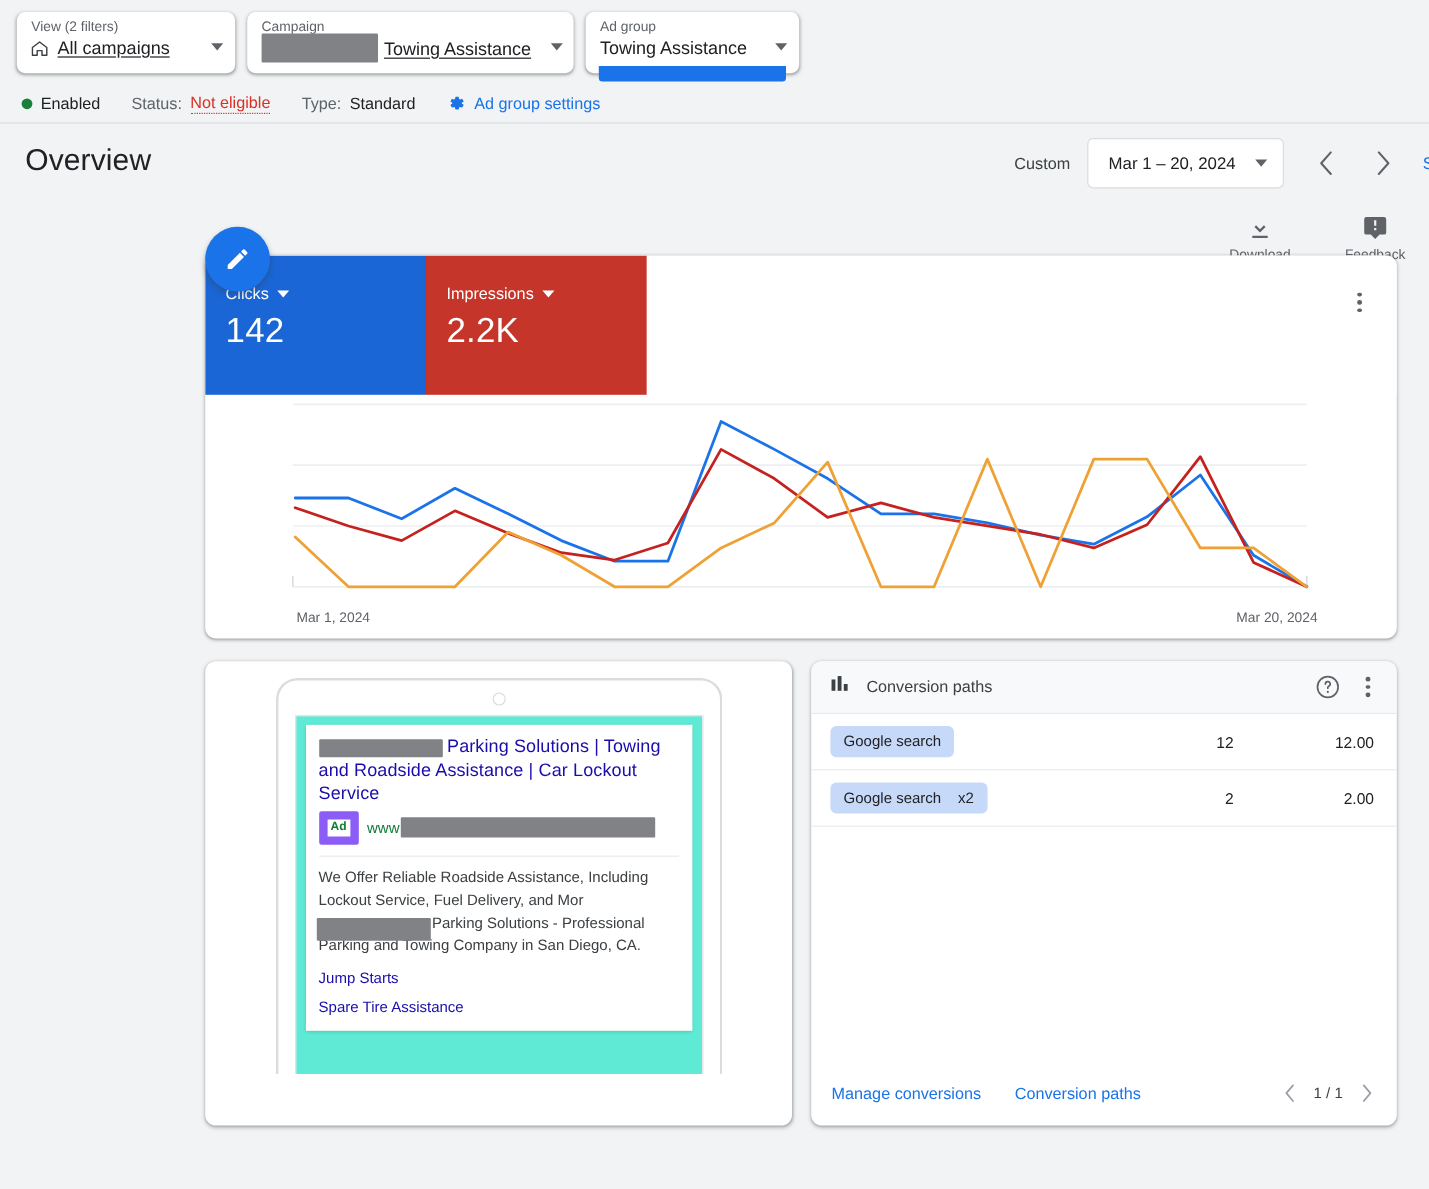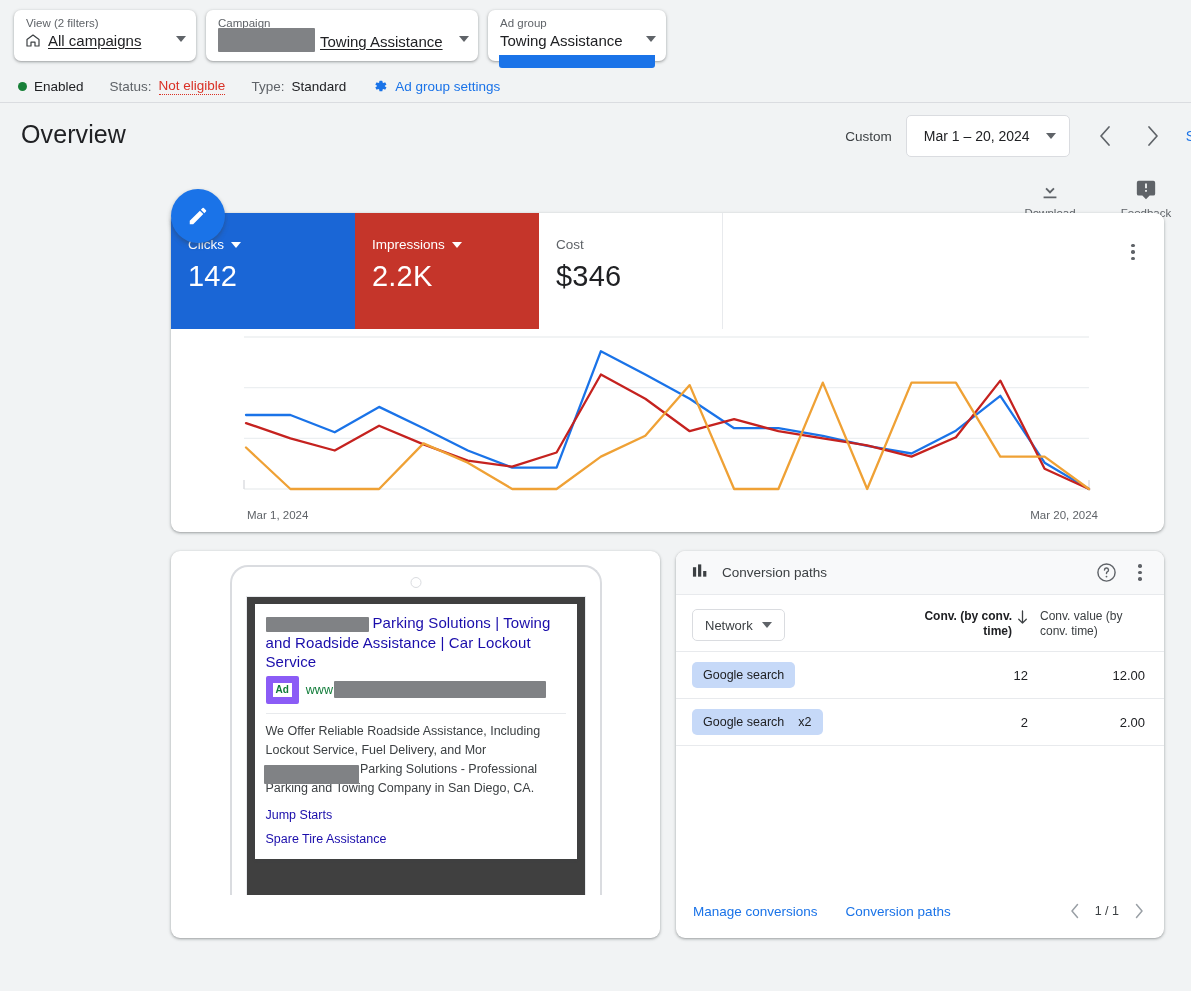--- a/index.html
+++ b/index.html
@@ -214,21 +214,21 @@
     background:#fff;
   }
   .phone-cam {
     width:11px;height:11px;border-radius:50%;
     border:1px solid #dadce0;
     position:absolute; left:50%; top: 10px; transform:translateX(-50%);
   }
   .phone-screen {
     position:absolute; left: 14px; right: 14px; top: 29px; bottom: 0;
     border: 1px solid #e8eaed; border-bottom:none;
-    background:#404040;
+    background:#5eead4;
   }
   .ad-card {
     position:absolute; left:8px; right:8px; top:7px;
     background:#fff;
     box-shadow: 0 1px 3px rgba(60,64,67,.28);
     padding: 9px 11px 13px 11px;
   }
   .ad-title {
     font-size: 15px; line-height: 19.5px; color: #1a0dab;
     letter-spacing:.1px;
@@ -419,26 +419,20 @@
 
       <div class="sc red">
         <div class="sc-label">
           <span>Impressions</span>
           <span class="sc-caret"></span>
         </div>
         <div class="sc-value">2.2K</div>
       </div>
 
 
-      <div class="sc white">
-        <div class="sc-label">
-          <span>Cost</span>
-        </div>
-        <div class="sc-value">$346</div>
-      </div>
 
       <div class="sc-rest">
         <div class="kebab">
           <i></i>
             <i></i>
             <i></i>
         </div>
       </div>
     </div>
 
@@ -509,35 +503,20 @@
               <circle cx="11" cy="15.3" r=".95" fill="#5f6368"></circle>
             </svg>
         </span>
         <div class="kebab2">
           <i></i>
             <i></i>
             <i></i>
         </div>
       </div>
 
-      <div class="cp-head">
-        <div class="net-chip">
-          <span>Network</span>
-          <span class="caret"></span>
-        </div>
-        <div class="cp-col c1">
-          <span>Conv. (by conv. time)</span>
-          <span class="sort-arrow">
-            <svg width="11" height="15" viewBox="0 0 11 15">
-                <path d="M5.5 1v12M1.7 9.3l3.8 3.8 3.8-3.8" fill="none" stroke="#3c4043" stroke-width="1.3" stroke-linecap="round" stroke-linejoin="round"></path>
-              </svg>
-          </span>
-        </div>
-        <div class="cp-col c2">Conv. value (by conv. time)</div>
-      </div>
 
       <div class="cp-row">
         <span class="net-pill">
           <span>Google search</span>
         </span>
         <span class="cp-v1">12</span>
         <span class="cp-v2">12.00</span>
       </div>
 
       <div class="cp-row">

